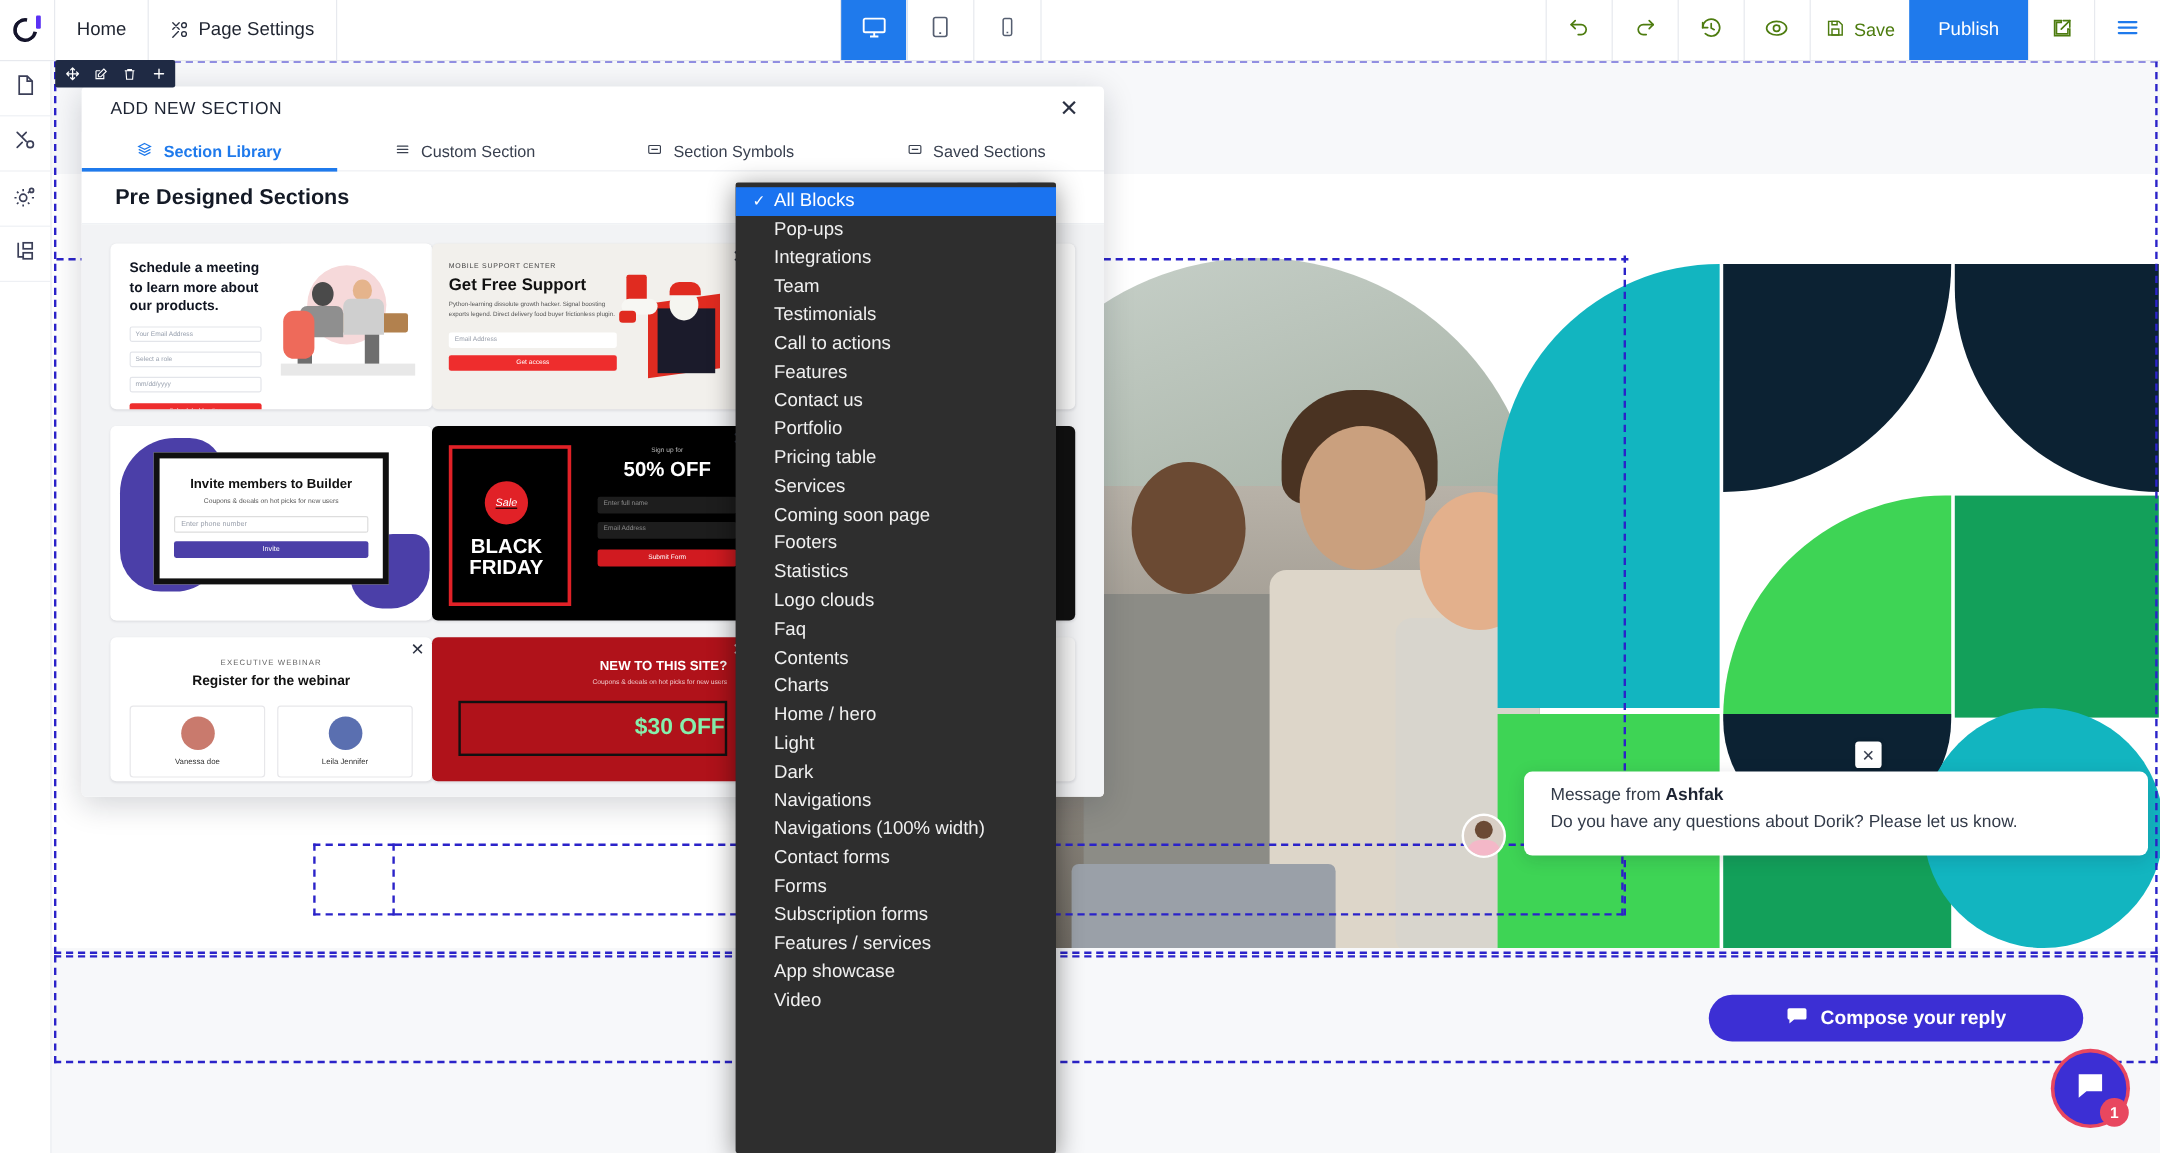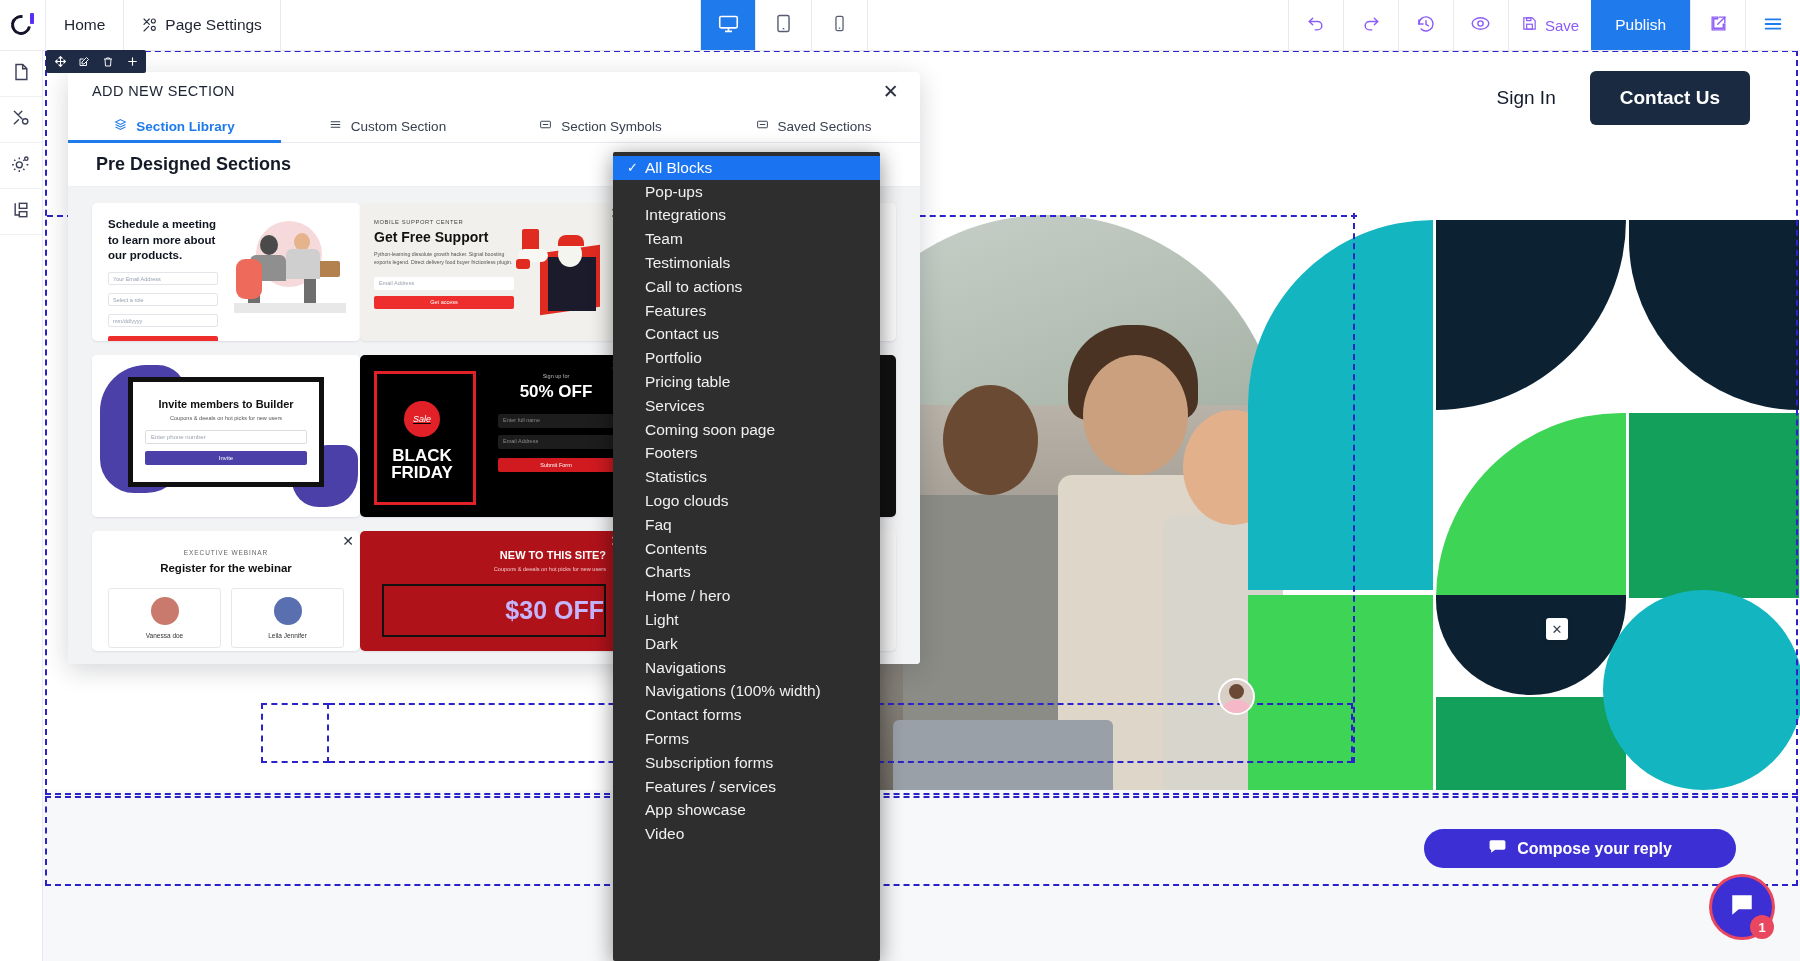--- a/index.html
+++ b/index.html
@@ -41,21 +41,21 @@
   .device-group { display: flex; align-items: stretch; }
   .device-btn {
     width: 56px; display: flex; align-items: center; justify-content: center;
     cursor: pointer; color: #555e70; border-right: 1px solid #e7e9ee;
   }
   .device-btn:first-child { border-left: 1px solid #e7e9ee; }
   .device-btn.active { background: #1f7aec; color: #fff; }
   .tool-group { display: flex; align-items: stretch; }
   .tool-btn {
     min-width: 55px; display: flex; align-items: center; justify-content: center;
-    gap: 7px; cursor: pointer; color: #8b5cf6; border-left: 1px solid #e7e9ee;
+    gap: 7px; cursor: pointer; color: #4d7c0f; border-left: 1px solid #e7e9ee;
     font-size: 15px; padding: 0 12px;
   }
   .tool-btn.publish {
     background: #1f7aec; color: #fff; font-size: 15.5px; padding: 0 24px;
     border-left: none;
   }
   .tool-btn.menu { color: #1f7aec; }
 
   
   .rail {
@@ -414,24 +414,20 @@
           <path d="M5 4v14h5"></path>
             <rect x="10" y="4" width="9" height="6"></rect>
             <rect x="10" y="14" width="9" height="6"></rect>
         </svg>
       </span>
     </div>
   </div>
 
   <div class="canvas">
 
-    <div class="site-header">
-      <div class="signin">Sign In</div>
-      <div class="contact-btn">Contact Us</div>
-    </div>
 
     <div class="hero">
       <div class="hero-photo">
         <div class="photo-circle"></div>
         <div class="photo-body"></div>
         <div class="suit s1"></div>
           <div class="suit s2"></div>
           <div class="suit s3"></div>
         <div class="hair1"></div>
         <div class="face f1"></div>
@@ -642,21 +638,21 @@
               </div>
             </div>
           </div>
 
           <div class="card" style="height:120px; background:#b0121a;">
             <span class="card-x" style="right:4px; top:2px; color:#fff;">✕</span>
             <div style="padding:18px 22px; text-align:right;">
               <div style="font-size:11px;font-weight:700;color:#fff;">NEW TO THIS SITE?</div>
               <div style="font-size:5.6px;color:#f0c8ca;margin-top:5px;">Coupons &amp; deeals on hot picks for new users</div>
               <div style="margin-top:12px;border:2px solid #111;padding:10px 0;">
-                <div style="font-size:25px;font-weight:700;color:#c4b5fd;">$30 OFF</div>
+                <div style="font-size:19px;font-weight:700;color:#86efac;">$30 OFF</div>
               </div>
             </div>
           </div>
         </div>
 
         <div class="col">
           <div class="card" style="height:138px; background:#fafafa;"></div>
           <div class="card" style="height:162px; background:#111;"></div>
           <div class="card" style="height:120px; background:#f5f5f5;"></div>
         </div>
@@ -783,20 +779,26 @@
         <span>App showcase</span>
       </div>
       <div class="dd-item">
         <span class="dd-check"></span>
         <span>Video</span>
       </div>
     </div>
 
   <div class="chat-close">✕</div>
 
+  <div class="chat-bubble">
+    <div>
+      <span>Message from </span><b>Ashfak</b>
+    </div>
+    <div>Do you have any questions about Dorik? Please let us know.</div>
+  </div>
 
   <div class="chat-avatar">
     <div class="av-head"></div>
       <div class="av-body"></div>
   </div>
 
   <div class="compose-btn">
     <span>
       <svg width="19" height="19" viewBox="0 0 24 24" fill="#fff">
         <path d="M4 4h16a2 2 0 0 1 2 2v8a2 2 0 0 1-2 2H9l-5 4v-4H4a2 2 0 0 1-2-2V6a2 2 0 0 1 2-2z"></path>

